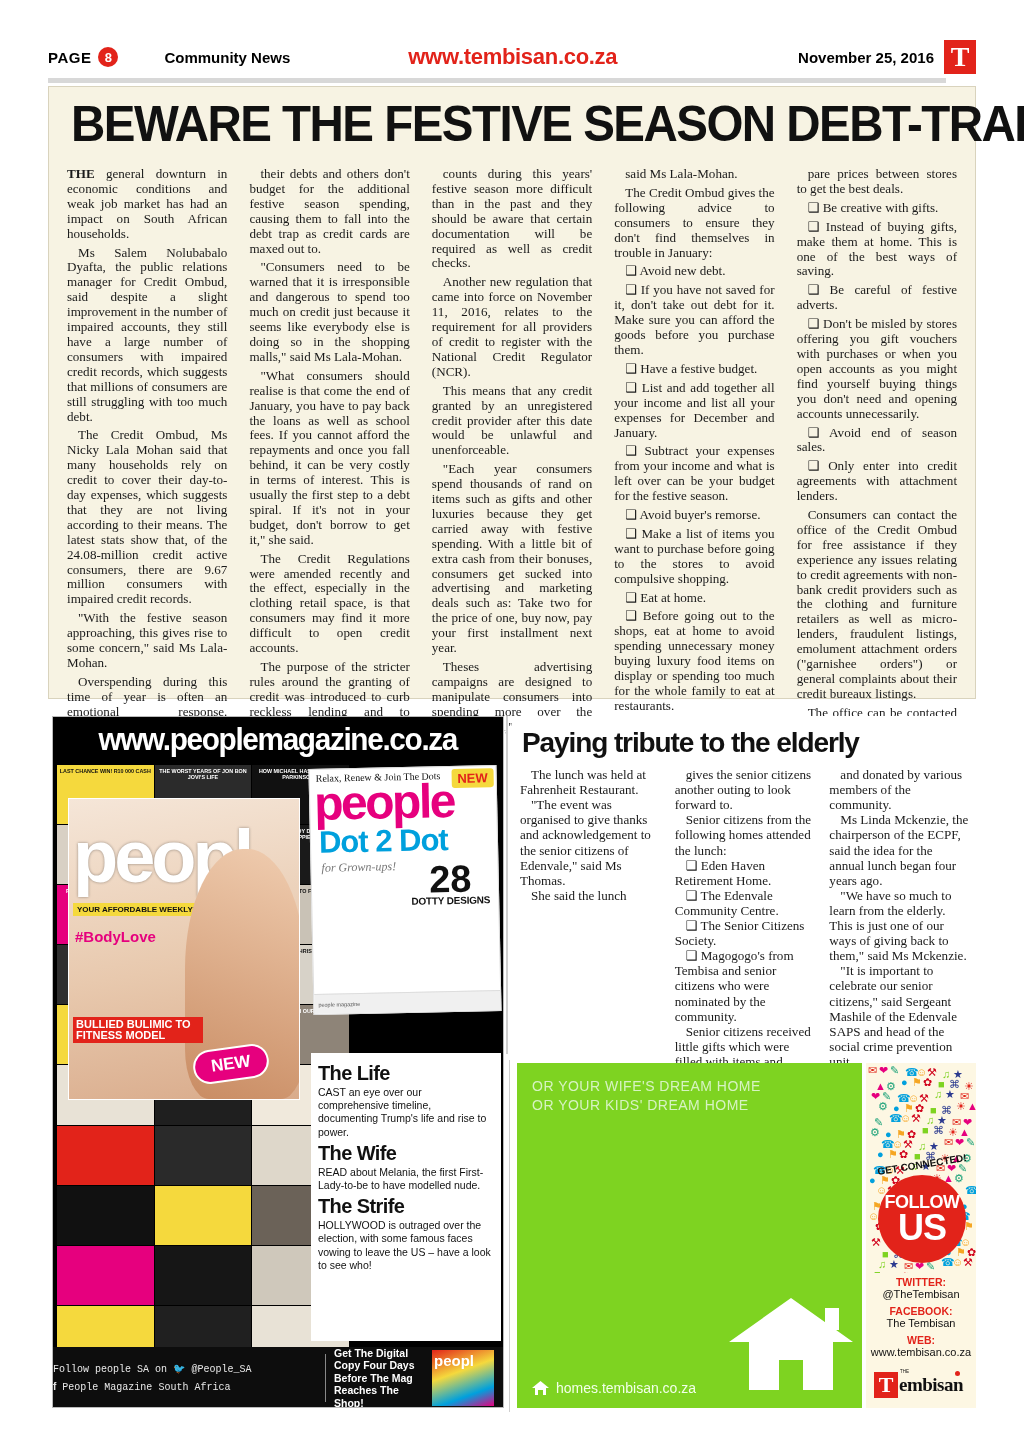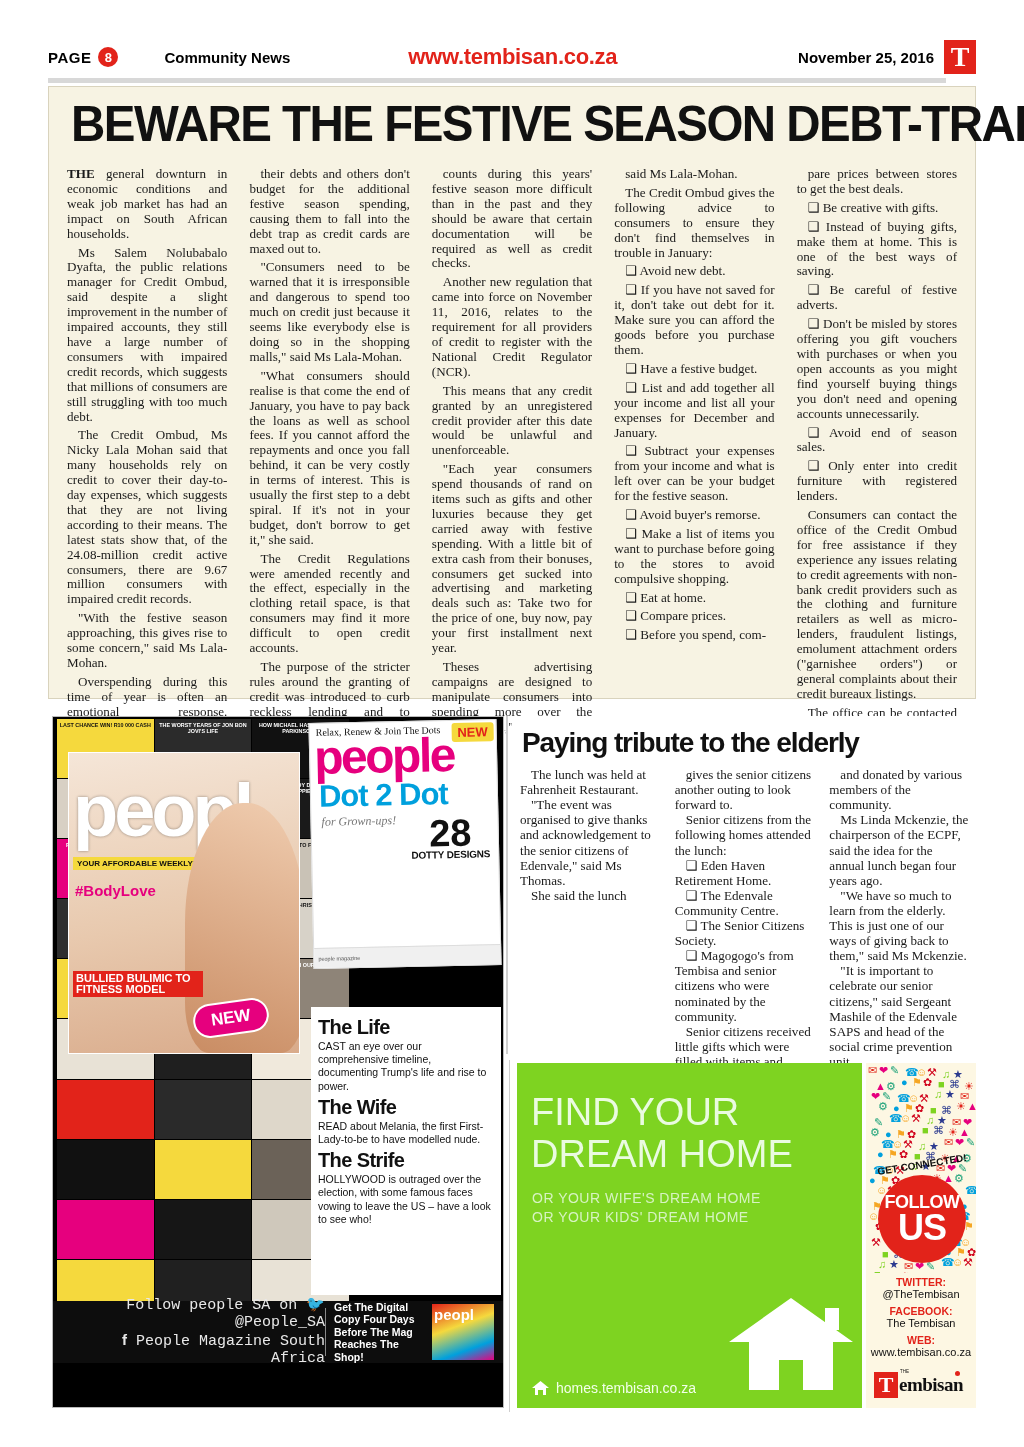--- a/index.html
+++ b/index.html
@@ -232,22 +232,22 @@
     font-family: "Liberation Sans", sans-serif; font-size: 10.5px;
     line-height: 13.2px; color: #111; margin-top: 2px;
   }
 
   
   .pm-foot {
     position: absolute; left: 0; bottom: 0; width: 100%; height: 62px;
     background: #0d0d0d; display: flex; align-items: center;
   }
   .pm-foot-left {
-    width: 272px; padding-left: 24px; color: #e8e8e8;
-    font-family: "Liberation Mono", monospace; font-size: 15px; line-height: 17px; text-align: right;
+    width: 272px; padding-left: 0; color: #e8e8e8;
+    font-family: "Liberation Mono", monospace; font-size: 10px; line-height: 17px;
   }
   .pm-foot-left b { font-family: "Liberation Sans", sans-serif; }
   .pm-foot-div { width: 1px; height: 48px; background: #888; }
   .pm-foot-mid {
     width: 100px; padding-left: 8px; color: #fff;
     font-family: "Liberation Sans", sans-serif; font-weight: bold;
     font-size: 10.5px; line-height: 12.5px;
   }
   .pm-foot-thumb {
     margin-left: 6px; width: 62px; height: 56px;
@@ -392,31 +392,32 @@
           <p>said Ms Lala-Mohan.</p>
           <p>The Credit Ombud gives the following advice to consumers to ensure they don't find themselves in trouble in January:</p>
           <p>❑ Avoid new debt.</p>
           <p>❑ If you have not saved for it, don't take out debt for it. Make sure you can afford the goods before you purchase them.</p>
           <p>❑ Have a festive budget.</p>
           <p>❑ List and add together all your income and list all your expenses for December and January.</p>
           <p>❑ Subtract your expenses from your income and what is left over can be your budget for the festive season.</p>
           <p>❑ Avoid buyer's remorse.</p>
           <p>❑ Make a list of items you want to purchase before going to the stores to avoid compulsive shopping.</p>
           <p>❑ Eat at home.</p>
+          <p>❑ Before going out to the shops, eat at home to avoid spending unnecessary money buying luxury food items on display or spending too much for the whole family to eat at restaurants.</p>
           <p>❑ Compare prices.</p>
           <p>❑ Before you spend, com-</p>
         </div>
       <div class="col" id="mc4">
           <p>pare prices between stores to get the best deals.</p>
           <p>❑ Be creative with gifts.</p>
           <p>❑ Instead of buying gifts, make them at home. This is one of the best ways of saving.</p>
           <p>❑ Be careful of festive adverts.</p>
           <p>❑ Don't be misled by stores offering you gift vouchers with purchases or when you open accounts as you might find yourself buying things you don't need and opening accounts unnecessarily.</p>
           <p>❑ Avoid end of season sales.</p>
-          <p>❑ Only enter into credit furniture with registered lenders.</p>
+          <p>❑ Only enter into credit agreements with attachment lenders.</p>
           <p>Consumers can contact the office of the Credit Ombud for free assistance if they experience any issues relating to credit agreements with non-bank credit providers such as the clothing and furniture retailers as well as micro-lenders, fraudulent listings, emolument attachment orders ("garnishee orders") or general complaints about their credit bureaux listings.</p>
           <p>The office can be contacted on 0861 66 28 37; on the website www.creditombud.org.za; email us at ombud@creditombud.org.za or send a sms to 44786 and they will call you.</p>
         </div>
     </div>
   </div>
 
   <div class="vrule-mid"></div>
 
   <div class="elderly-box">
     <div class="headline-elderly">Paying tribute to the elderly</div>
@@ -438,20 +439,23 @@
       <div class="col3" id="ec2">
           <p>and donated by various members of the community.</p>
           <p>Ms Linda Mckenzie, the chairperson of the ECPF, said the idea for the annual lunch began four years ago.</p>
           <p>"We have so much to learn from the elderly. This is just one of our ways of giving back to them," said Ms Mckenzie.</p>
           <p>"It is important to celebrate our senior citizens," said Sergeant Mashile of the Edenvale SAPS and head of the social crime prevention unit.</p>
         </div>
     </div>
   </div>
 
   <div class="people-ad">
+    <div class="pm-url-bar">
+      <span class="pm-url">www.peoplemagazine.co.za</span>
+    </div>
     <div class="pm-body">
 
       <div class="pm-collage" id="collage">
           <div class="tile" style="background: rgb(245, 217, 61);">
             <div class="tile-txt dark">LAST CHANCE WIN! R10 000 CASH</div>
           </div>
           <div class="tile" style="background: rgb(43, 43, 43);">
             <div class="tile-txt">THE WORST YEARS OF JON BON JOVI'S LIFE</div>
           </div>
           <div class="tile" style="background: rgb(17, 17, 17);">
@@ -560,24 +564,20 @@
             <span>peopl</span>
           </div>
       </div>
 
     </div>
   </div>
 
   <div class="vrule-low"></div>
 
   <div class="home-ad">
-    <div class="home-ad-h">
-      <div>FIND YOUR</div>
-      <div>DREAM HOME</div>
-    </div>
     <div class="home-ad-s">
       <div>OR YOUR WIFE'S DREAM HOME</div>
       <div>OR YOUR KIDS' DREAM HOME</div>
     </div>
     <svg class="house-big" viewBox="0 0 125 100">
       <polygon points="62,4 124,48 104,48 104,96 74,96 74,66 50,66 50,96 20,96 20,48 0,48" fill="#ffffff"></polygon>
       <rect x="96" y="14" width="14" height="22" fill="#ffffff"></rect>
     </svg>
     <div class="home-ad-url">
       <svg class="house-sm" viewBox="0 0 17 14">

